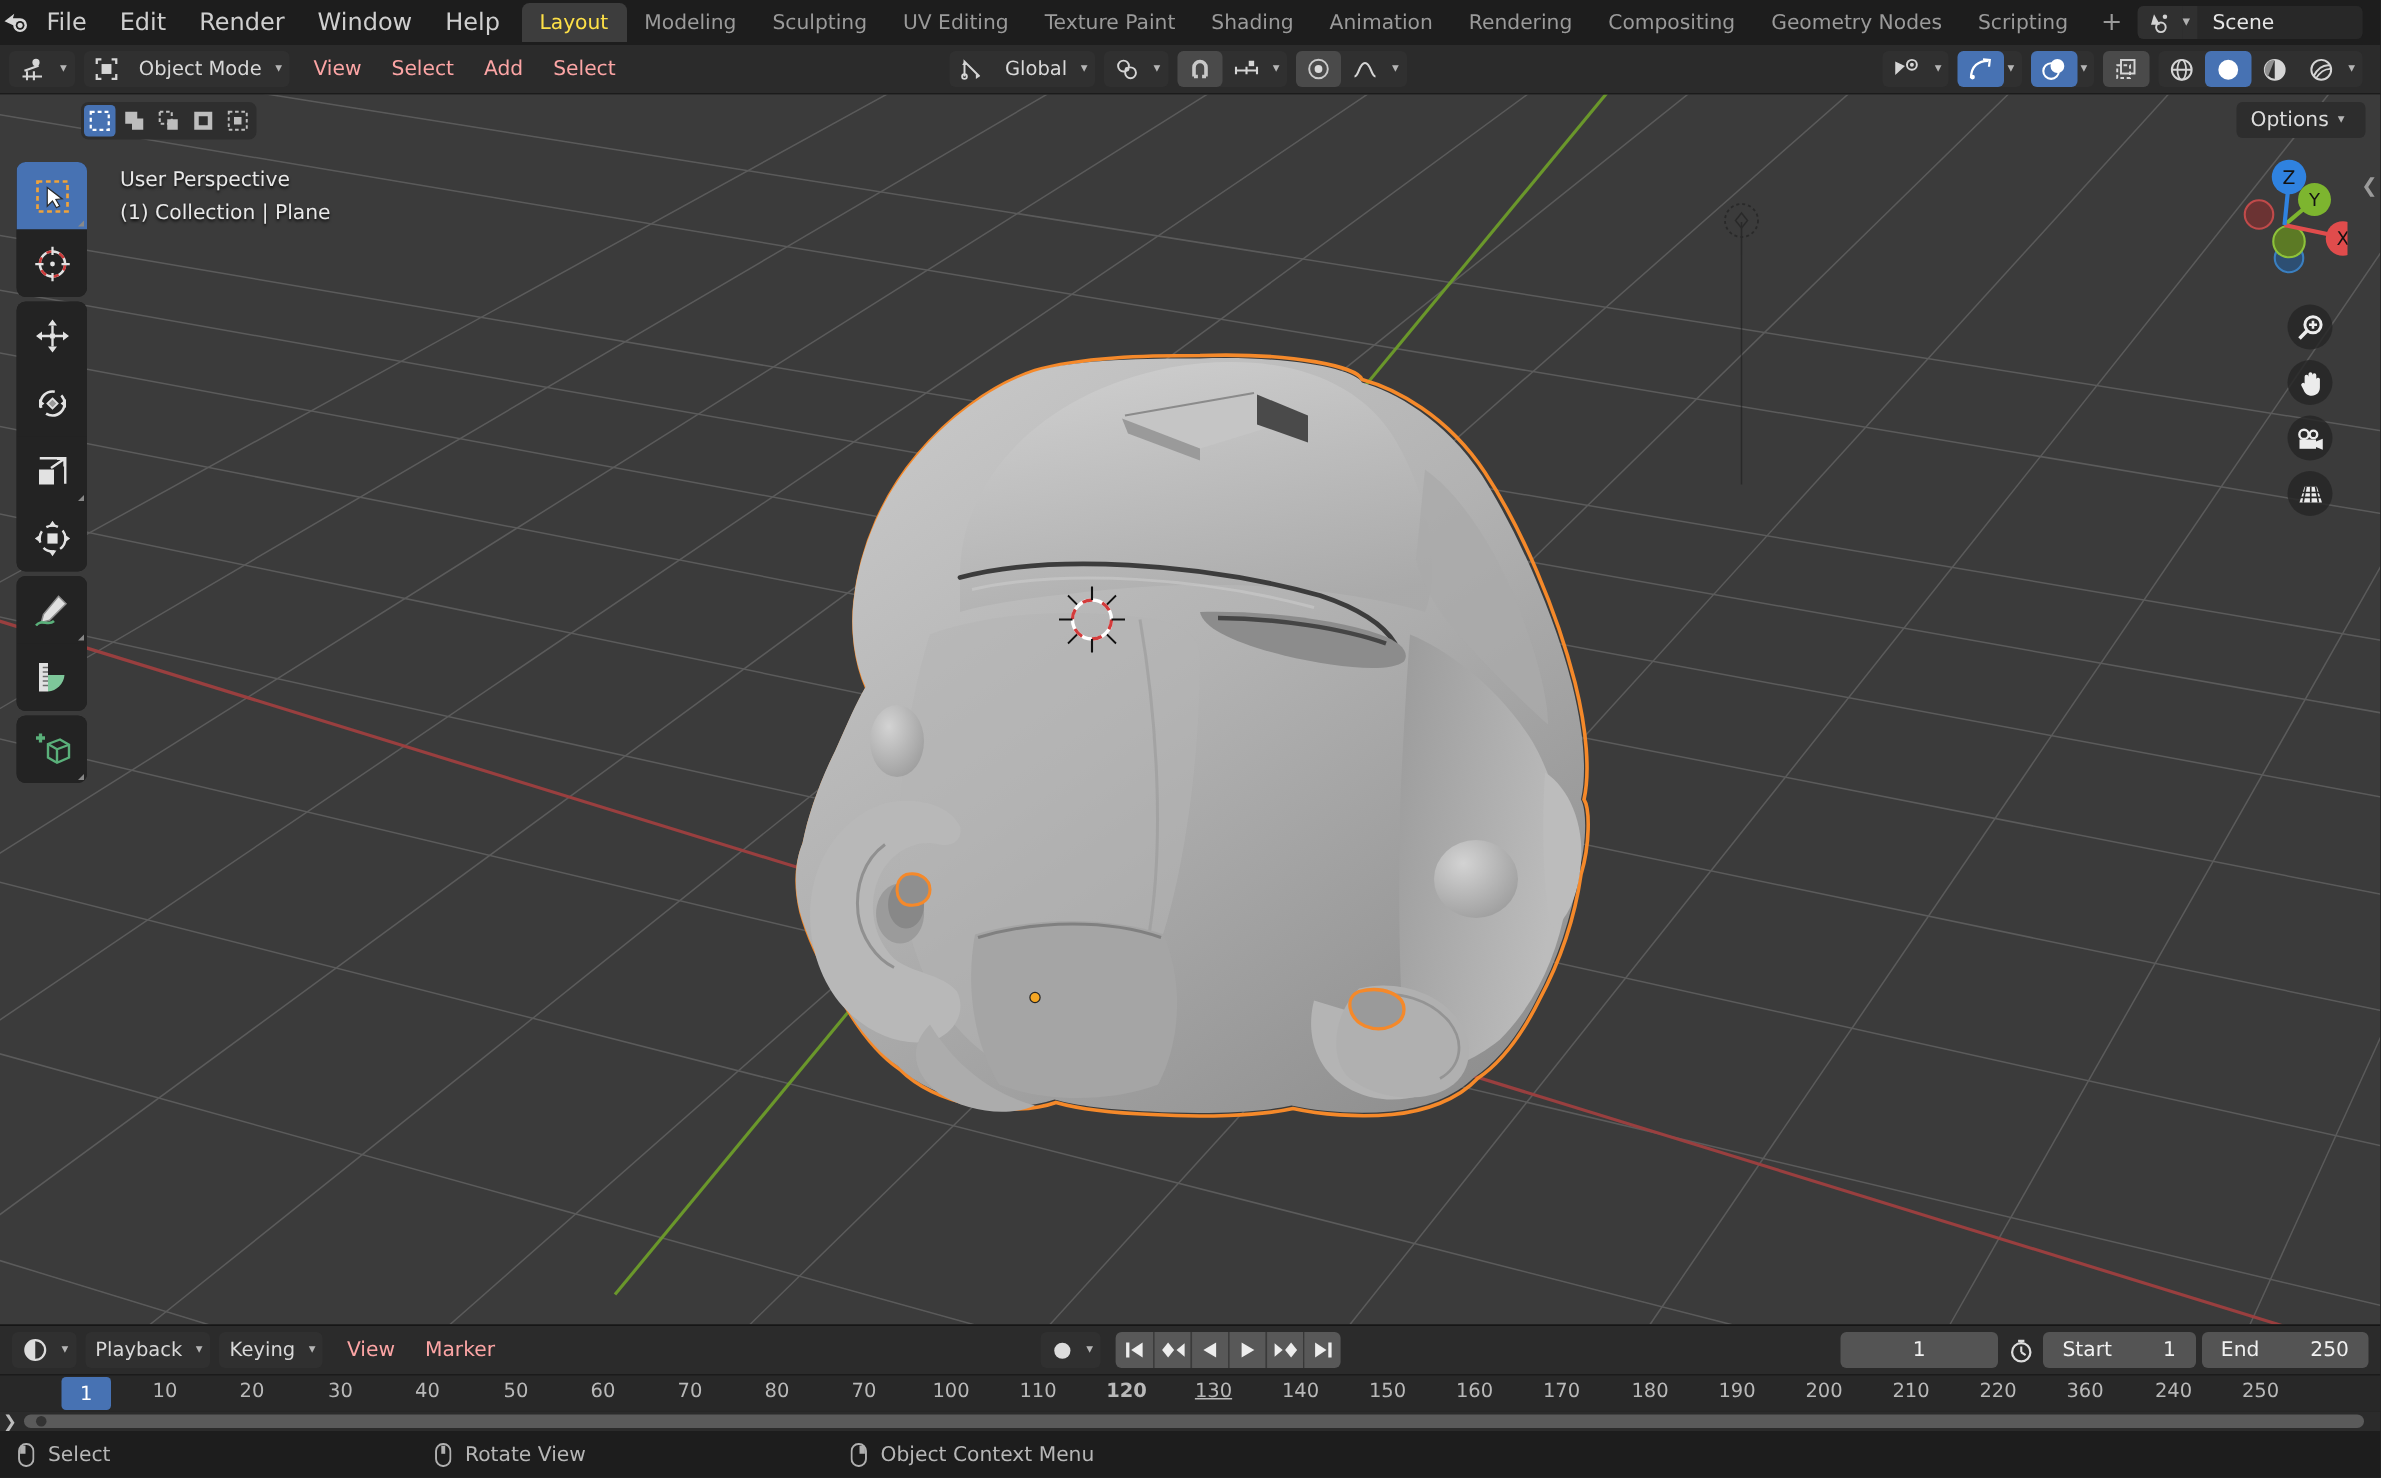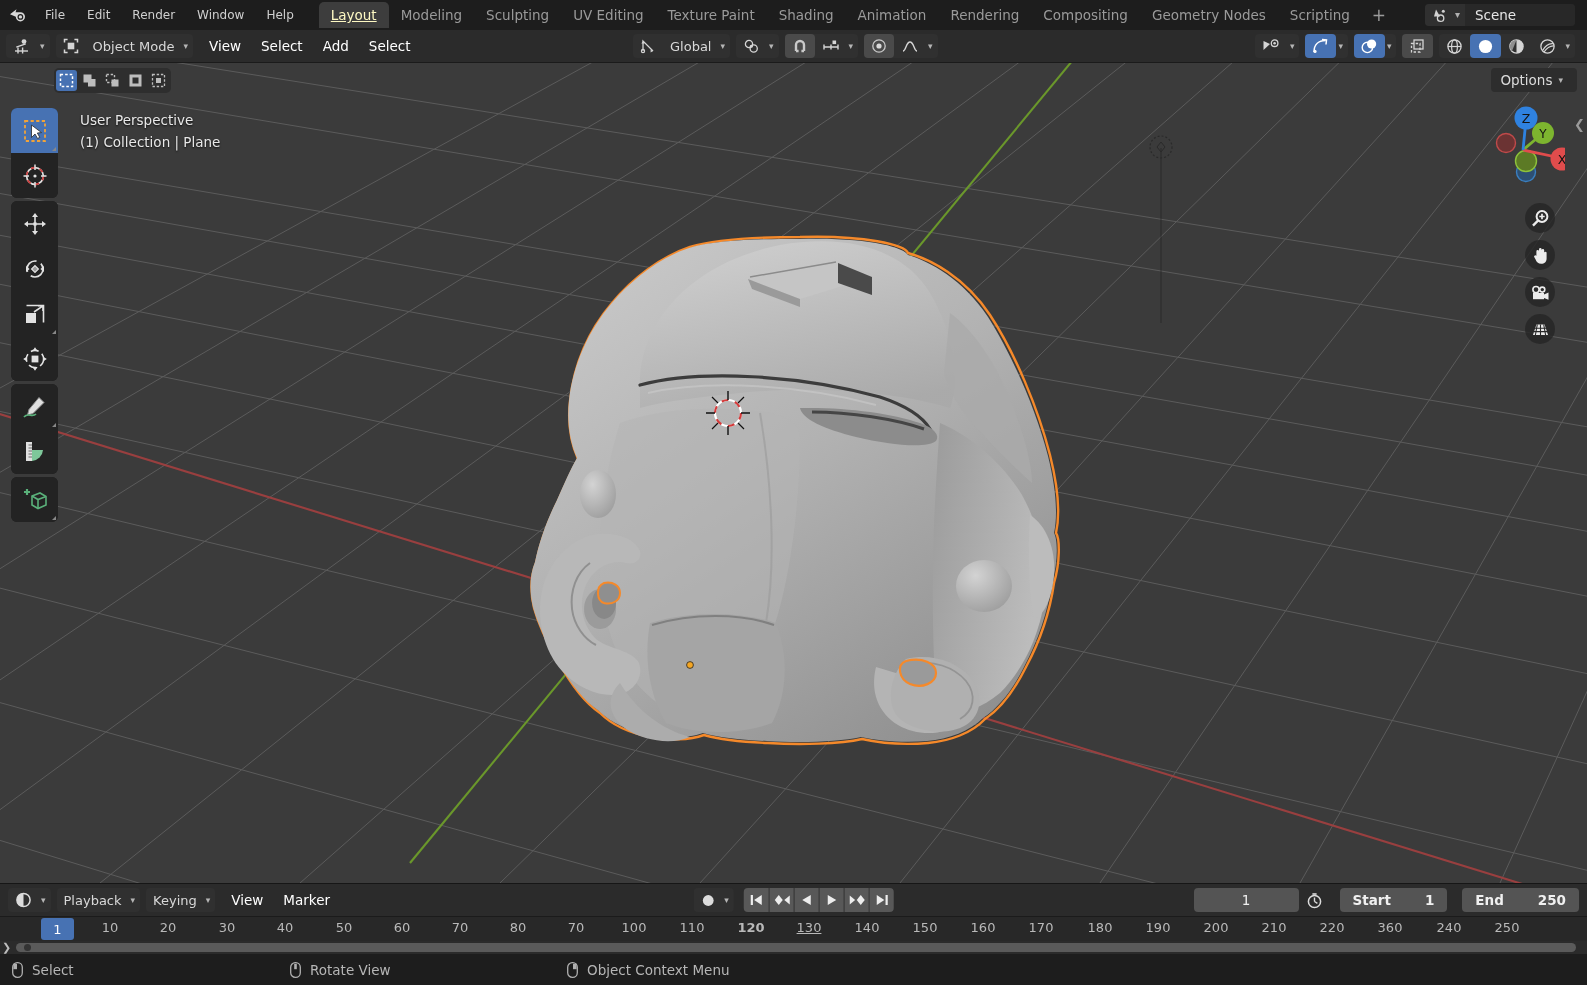--- a/index.html
+++ b/index.html
@@ -14,28 +14,28 @@
   #app{ position:relative; width:1587px; height:985px; }
 
   
   .topbar{
     position:absolute; top:0; left:0; width:1587px; height:30px;
     background:#1d1d1d; display:flex; align-items:center;
   }
   .blender-logo{ width:34px; height:30px; display:flex; align-items:center; justify-content:center; }
   .menu-item{
     padding:0 11px; height:22px; line-height:22px; color:#cfcfcf;
-    font-size:12px; border-radius:3px; cursor:default; white-space:nowrap;
+    font-size:16px; border-radius:3px; cursor:default; white-space:nowrap;
   }
   .wsspacer{ width:14px; }
   .ws-tab{
     padding:0 12px; height:26px; line-height:26px; color:#9a9a9a;
     font-size:13.5px; border-radius:5px 5px 0 0; cursor:default; white-space:nowrap;
   }
-  .ws-tab.active{ background:#3d3d3d; color:#fef9c3;text-decoration:underline; }
+  .ws-tab.active{ background:#3d3d3d; color:#fde047; }
   .ws-plus{ color:#9a9a9a; font-size:17px; padding:0 10px; line-height:26px; cursor:default; }
   .topbar-right{ margin-left:auto; display:flex; align-items:center; padding-right:6px; height:30px;}
   .scene-box{
     display:flex; align-items:center; height:22px; background:#282828;
     border-radius:4px; overflow:hidden; margin-right:6px;
   }
   .scene-icon{ width:30px; height:22px; display:flex; align-items:center; justify-content:center; background:#303030;}
   .scene-dd{ color:#b0b0b0; font-size:10px; padding-right:5px; background:#303030; height:22px; line-height:22px;}
   .scene-name{ padding:0 14px 0 10px; height:22px; line-height:22px; background:#282828; color:#e6e6e6; min-width:110px;}
 
@@ -46,21 +46,21 @@
     border-bottom:1px solid #1b1b1b;
   }
   .hgroup{ display:flex; align-items:center; background:#303030; border-radius:4px; height:24px; margin-right:6px;}
   .hbtn{
     height:24px; display:flex; align-items:center; justify-content:center;
     padding:0 7px; color:#d8d8d8; font-size:13px; cursor:default; border-radius:4px;
   }
   .hbtn.active{ background:#4772b3; color:#fff; }
   .hbtn.pressed{ background:#4a4a4a; }
   .caret{ font-size:9px; color:#b5b5b5; padding:0 5px 0 2px; }
-  .hmenu{ padding:0 10px; height:24px; line-height:24px; color:#ffffff; font-size:13.5px; border-radius:3px; cursor:default;}
+  .hmenu{ padding:0 10px; height:24px; line-height:24px; color:#fca5a5; font-size:13.5px; border-radius:3px; cursor:default;}
   .vh-right{ margin-left:auto; display:flex; align-items:center; }
 
   
   .viewport{
     position:absolute; top:63px; left:0; width:1587px; height:820px;
     background:#3b3b3b; overflow:hidden;
   }
   .vp-canvas{ position:absolute; inset:0; }
 
   
@@ -815,21 +815,21 @@
           <svg width="15" height="14" viewBox="0 0 15 14">
               <path d="M2 2 L2 12 L9.6 7 Z" fill="#ededed"></path>
               <rect x="10.8" y="2" width="2.2" height="10" fill="#ededed"></rect>
             </svg>
         </div>
       </div>
     </div>
 
     <div class="tl-right">
       <div class="numfield">1</div>
-      <div style="display:flex; align-items:center; gap:15px;font-weight:bold;">
+      <div style="display:flex; align-items:center; gap:4px;">
         <div class="hbtn" style="padding:0 2px;">
           <svg width="17" height="17" viewBox="0 0 17 17">
             <circle cx="8.5" cy="9.5" r="6.1" fill="none" stroke="#dcdcdc" stroke-width="1.5"></circle>
             <path d="M8.5 9.5 V5.6 M8.5 9.5 L11.4 11.4" stroke="#dcdcdc" stroke-width="1.4"></path>
             <path d="M6.4 2 H10.6" stroke="#dcdcdc" stroke-width="1.6"></path>
           </svg>
         </div>
         <div class="rangefield">
           <span>Start</span>
           <span>1</span>

